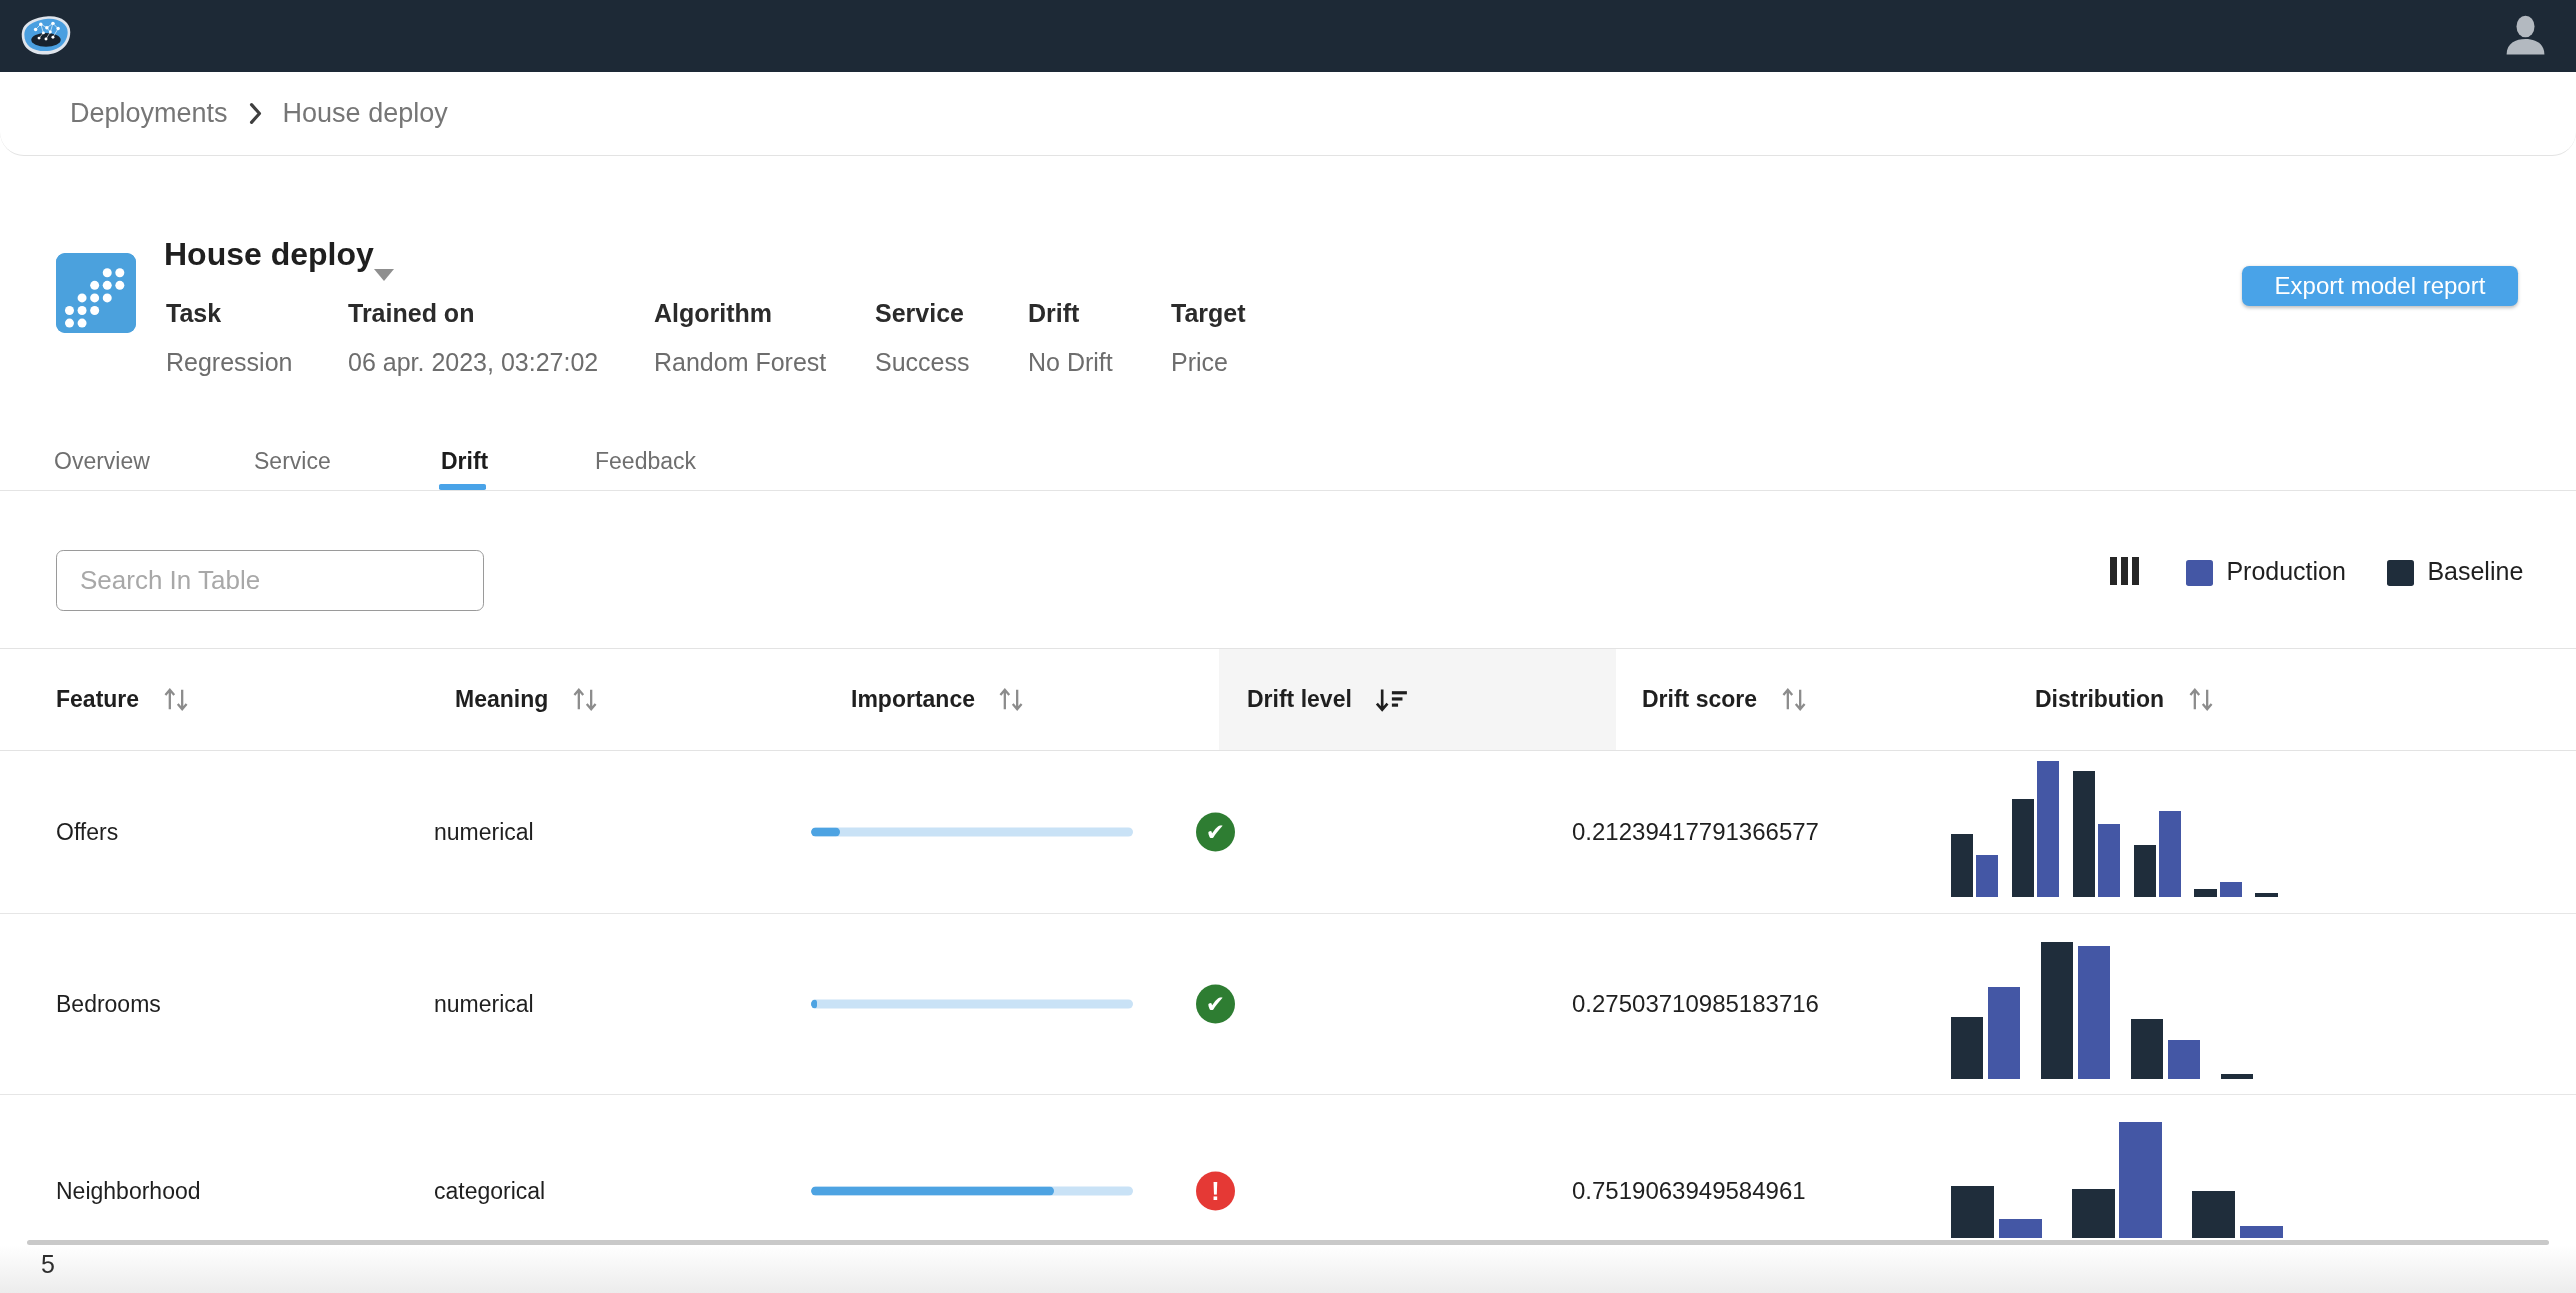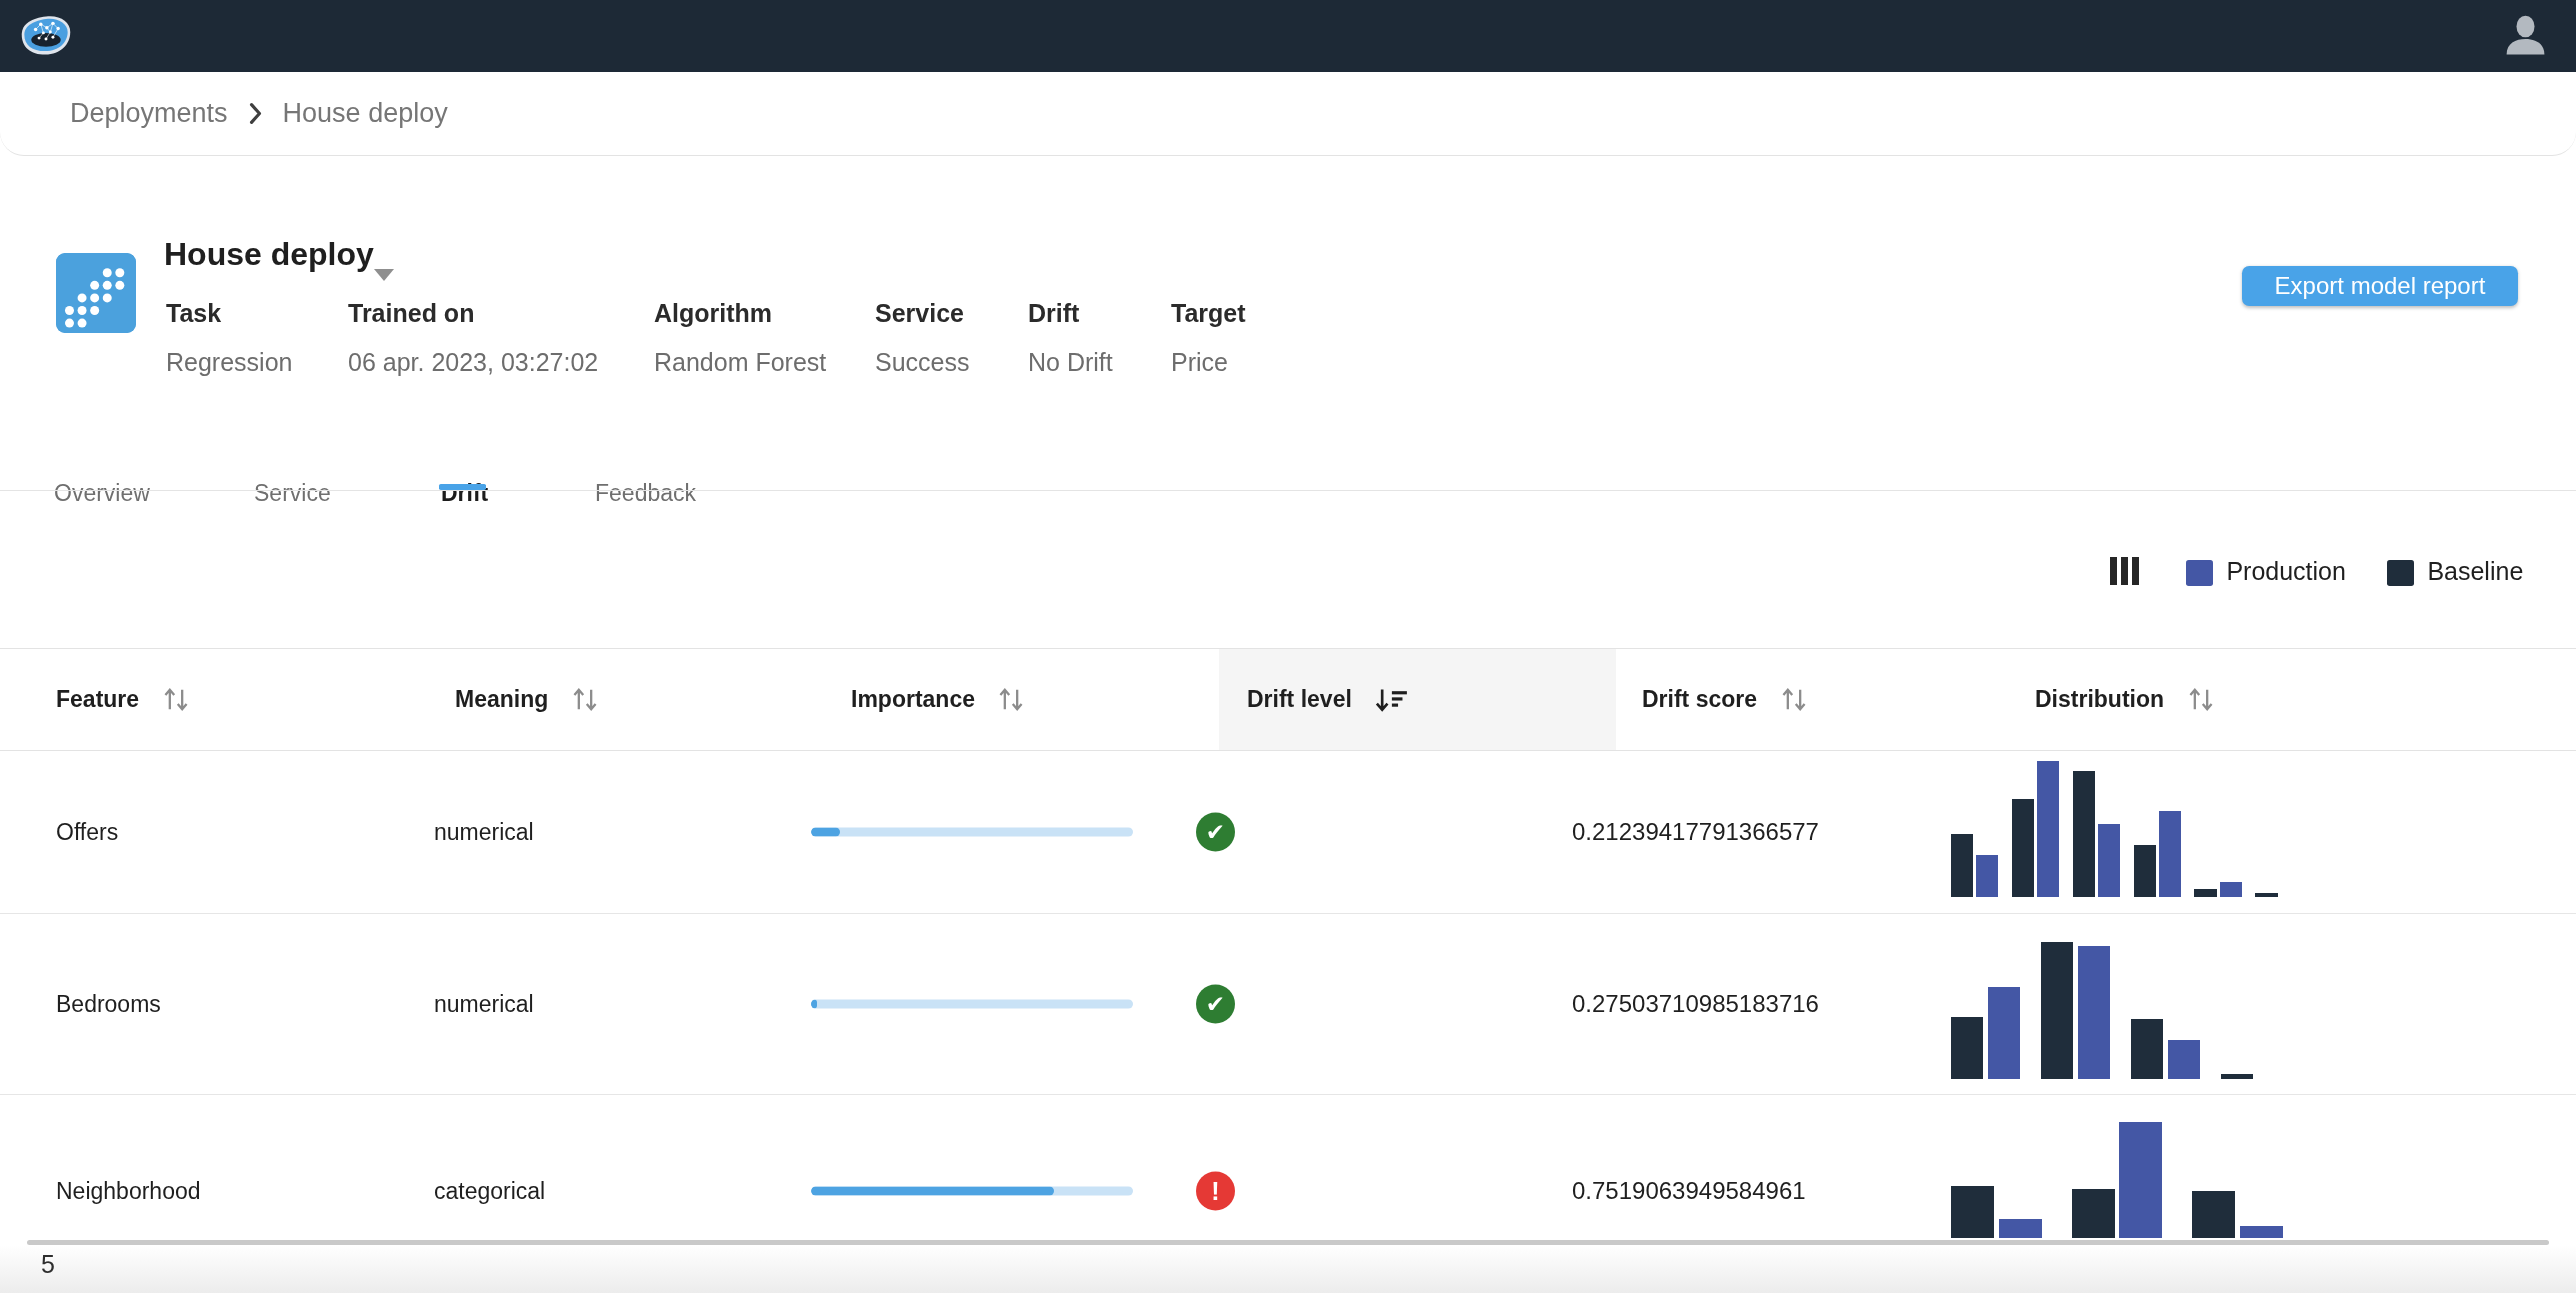--- a/index.html
+++ b/index.html
@@ -27,21 +27,21 @@
   .field .flabel { font-size:25px; font-weight:bold; color:#2b2b2b; }
   .field .fvalue { font-size:25px; color:#6d6d6d; margin-top:20px; }
   .f0{left:166px}.f1{left:348px}.f2{left:654px}.f3{left:875px}.f4{left:1028px}.f5{left:1171px}
 
   .export-btn { position:absolute; left:2242px; top:266px; width:276px; height:40px; border:none; border-radius:7.2px;
     background:#49a3e8; color:#fff; font-size:24px; font-family:inherit; cursor:pointer;
     box-shadow:0 1.8px 3.6px rgba(0,0,0,.25); }
 
   
   .tabs { position:absolute; left:0; top:439px; width:2576px; height:51px; }
-  .tab { position:absolute; top:9px; font-size:23px; color:#6f6f6f; cursor:pointer;margin-top:32px; }
+  .tab { position:absolute; top:9px; font-size:23px; color:#6f6f6f; cursor:pointer; }
   .tab.active { color:#1c1c1c; font-weight:bold; }
   .tab-overview{left:54px}.tab-service{left:254px}.tab-drift{left:441px}.tab-feedback{left:595px}
   .tab-underline { position:absolute; left:439px; top:45px; width:47px; height:6.3px; background:#49a3e8; border-radius:1.8px; }
   .tabs-divider { position:absolute; left:0; top:490px; width:2576px; height:0.9px; background:#e4e4e4; }
 
   
   .search-input { position:absolute; left:56px; top:550px; width:428px; height:61px; border:1.8px solid #9a9a9a;
     border-radius:7.2px; font-size:26px; font-family:inherit; color:#333; padding:0 23px; outline:none; }
   .search-input::placeholder { color:#a8a8a8; }
   .columns-icon { position:absolute; left:2110px; top:557px; display:flex; gap:3.6px; cursor:pointer; }
@@ -183,20 +183,21 @@
 
   <div class="tabs">
     <span class="tab tab-overview">Overview</span>
     <span class="tab tab-service">Service</span>
     <span class="tab tab-drift active">Drift</span>
     <span class="tab tab-feedback">Feedback</span>
     <span class="tab-underline"></span>
   </div>
   <div class="tabs-divider"></div>
 
+  <input class="search-input" type="text" placeholder="Search In Table" style="">
   <span class="columns-icon">
       <i></i>
       <i></i>
       <i></i>
     </span>
   <span class="legend-item legend-production">
     <span class="legend-swatch" id="swatch-production" style="background: rgb(68, 87, 165);"></span>
     <span class="legend-label">Production</span>
   </span>
   <span class="legend-item legend-baseline">

